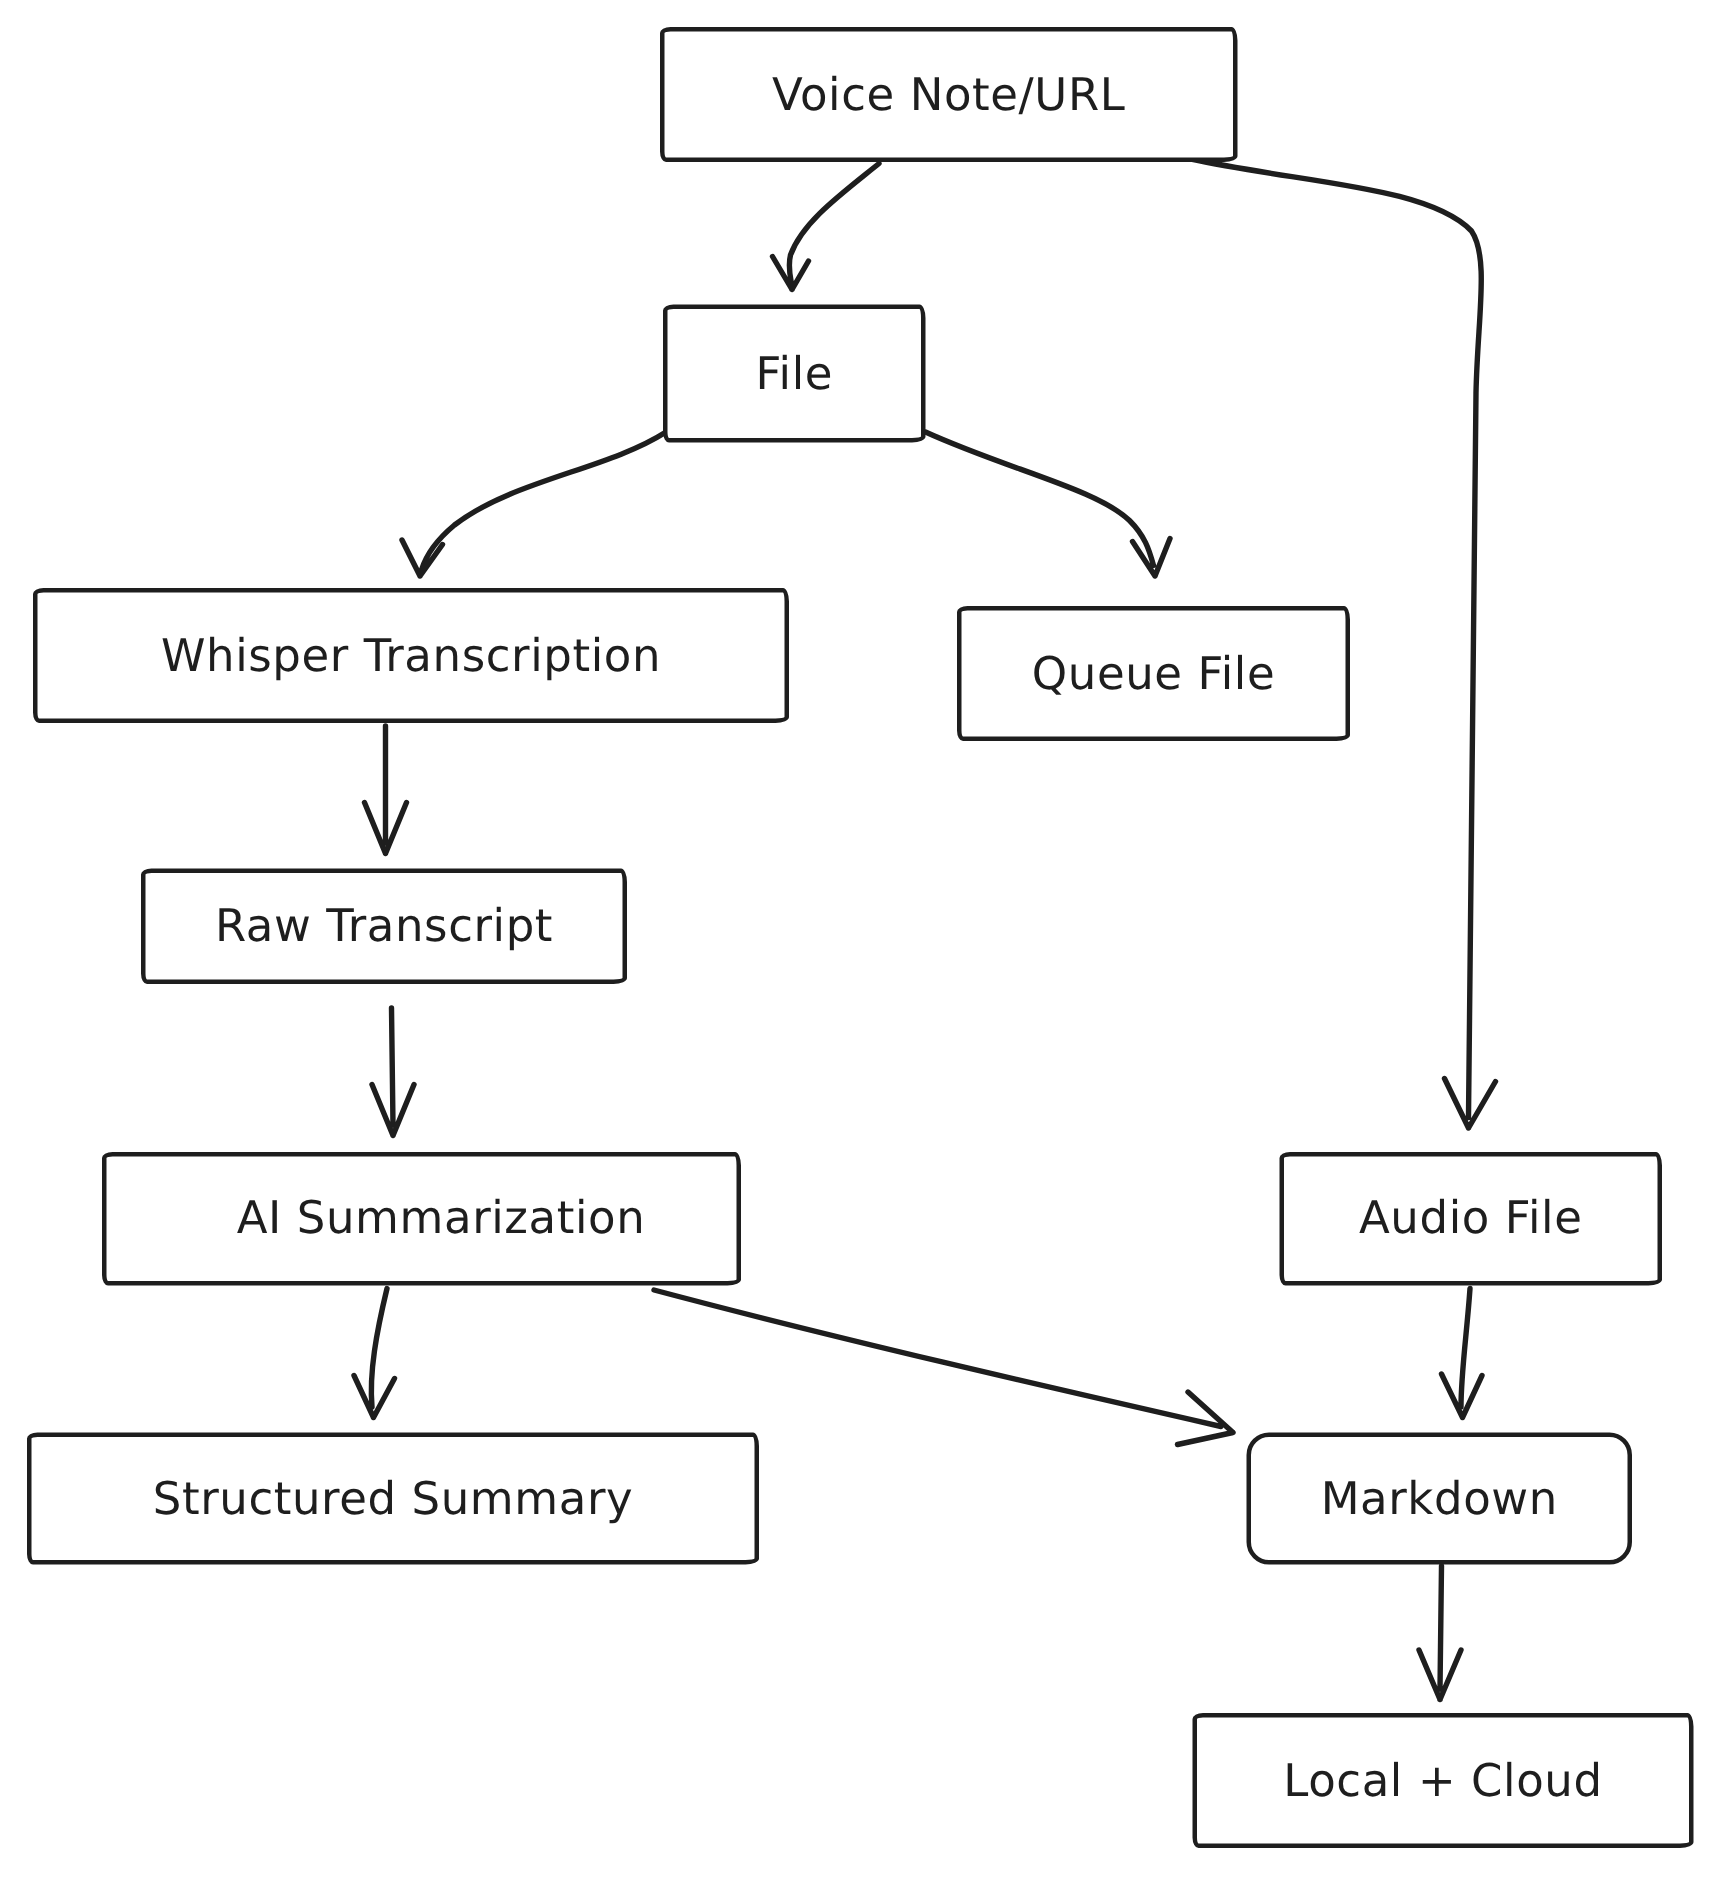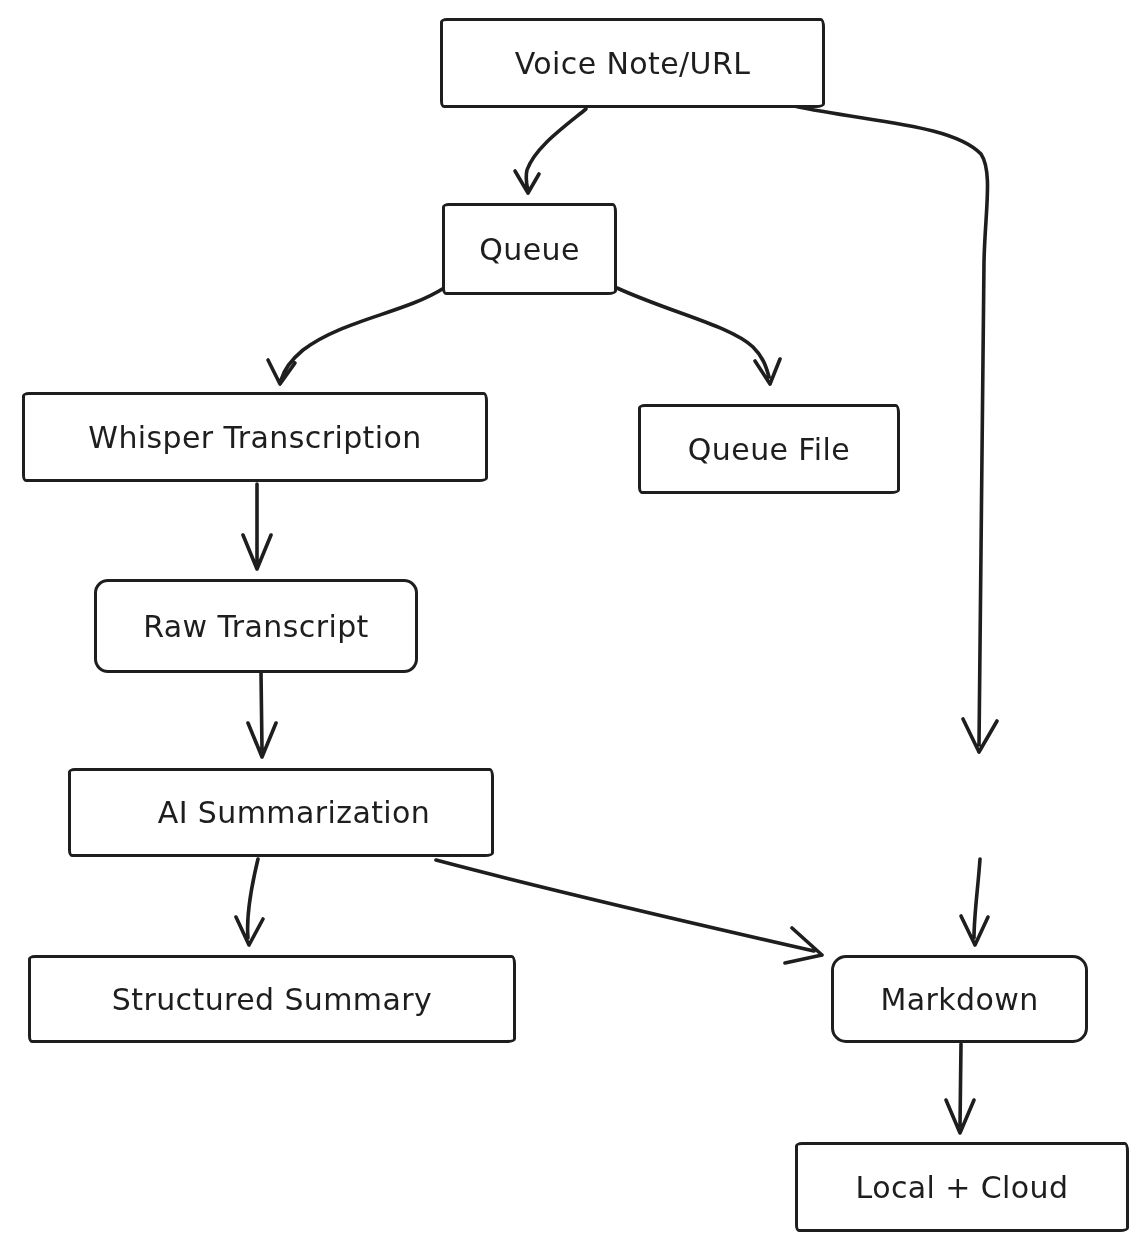--- a/index.html
+++ b/index.html
@@ -40,26 +40,26 @@
     align-items: center;
     justify-content: center;
     font-size: 30px;
     letter-spacing: 0.4px;
     white-space: nowrap;
     text-align: center;
   }
   
   .n-voice      { left: 440px; top: 18px;   width: 385px; height: 90px; }
   .n-queue      { left: 442px; top: 203px;  width: 175px; height: 92px; }
-  .n-whisper    { left: 22px;  top: 392px;  width: 466px; height: 90px; }
+  .n-whisper    { left: 22px;  top: 392px;  width: 504px; height: 90px; }
   .n-queuefile  { left: 638px; top: 404px;  width: 262px; height: 90px; }
-  .n-rawtrans   { left: 94px;  top: 579px;  width: 324px; height: 94px; border-radius: 14px; }
+  .n-rawtrans   { left: 94px;  top: 579px;  width: 324px; height: 77px; }
   .n-aisumm     { left: 68px;  top: 768px;  width: 426px; height: 89px; padding-left: 26px; }
   .n-audiofile  { left: 853px; top: 768px;  width: 255px; height: 89px; }
-  .n-structsum  { left: 28px;  top: 955px;  width: 488px; height: 88px; }
+  .n-structsum  { left: 18px;  top: 955px;  width: 488px; height: 88px; }
   .n-markdown   { left: 831px; top: 955px;  width: 257px; height: 88px; border-radius: 15px; }
   .n-localcloud { left: 795px; top: 1142px; width: 334px; height: 90px; }
 </style>
 </head>
 <body>
 
 <div class="canvas">
 
   <svg class="edges" viewBox="0 0 1146 1251" xmlns="http://www.w3.org/2000/svg">
 
@@ -82,39 +82,42 @@
     <path d="M 980 859 C 978 888, 974 915, 974 938 M 961 916 L 975 945 M 988 917 L 975 945"></path>
 
     <path d="M 961 1044 L 960 1126 M 946 1100 L 960 1133 M 974 1100 L 960 1133"></path>
   </svg>
 
   <div class="node n-voice">
     <span>Voice Note/URL</span>
   </div>
 
   <div class="node n-queue">
-    <span>Queue</span>
+    <span>File</span>
   </div>
 
   <div class="node n-whisper">
     <span>Whisper Transcription</span>
   </div>
 
   <div class="node n-queuefile">
     <span>Queue File</span>
   </div>
 
   <div class="node n-rawtrans">
     <span>Raw Transcript</span>
   </div>
 
   <div class="node n-aisumm">
     <span>AI Summarization</span>
   </div>
 
+  <div class="node n-audiofile">
+    <span>Audio File</span>
+  </div>
 
   <div class="node n-structsum">
     <span>Structured Summary</span>
   </div>
 
   <div class="node n-markdown">
     <span>Markdown</span>
   </div>
 
   <div class="node n-localcloud">

